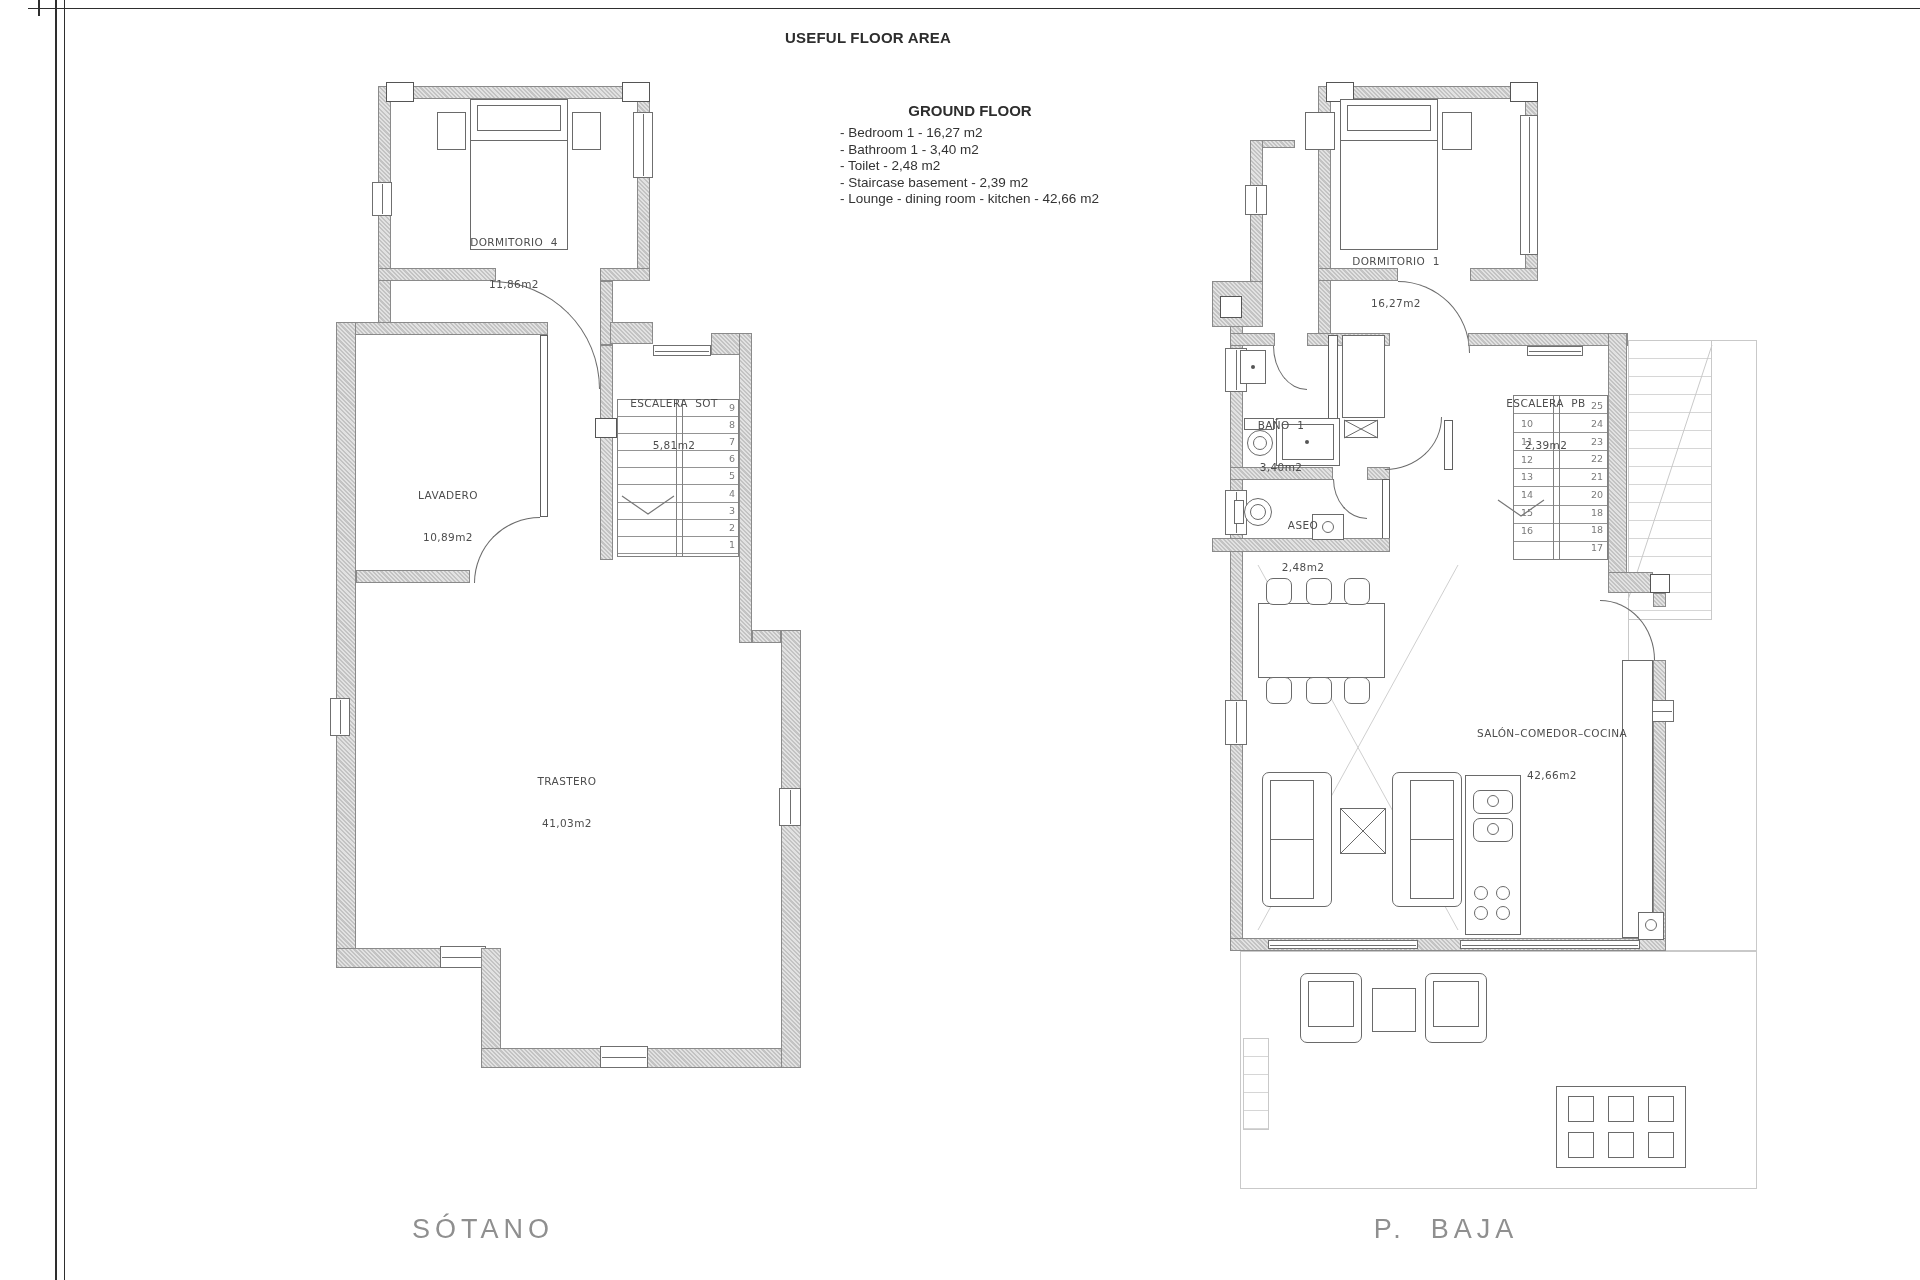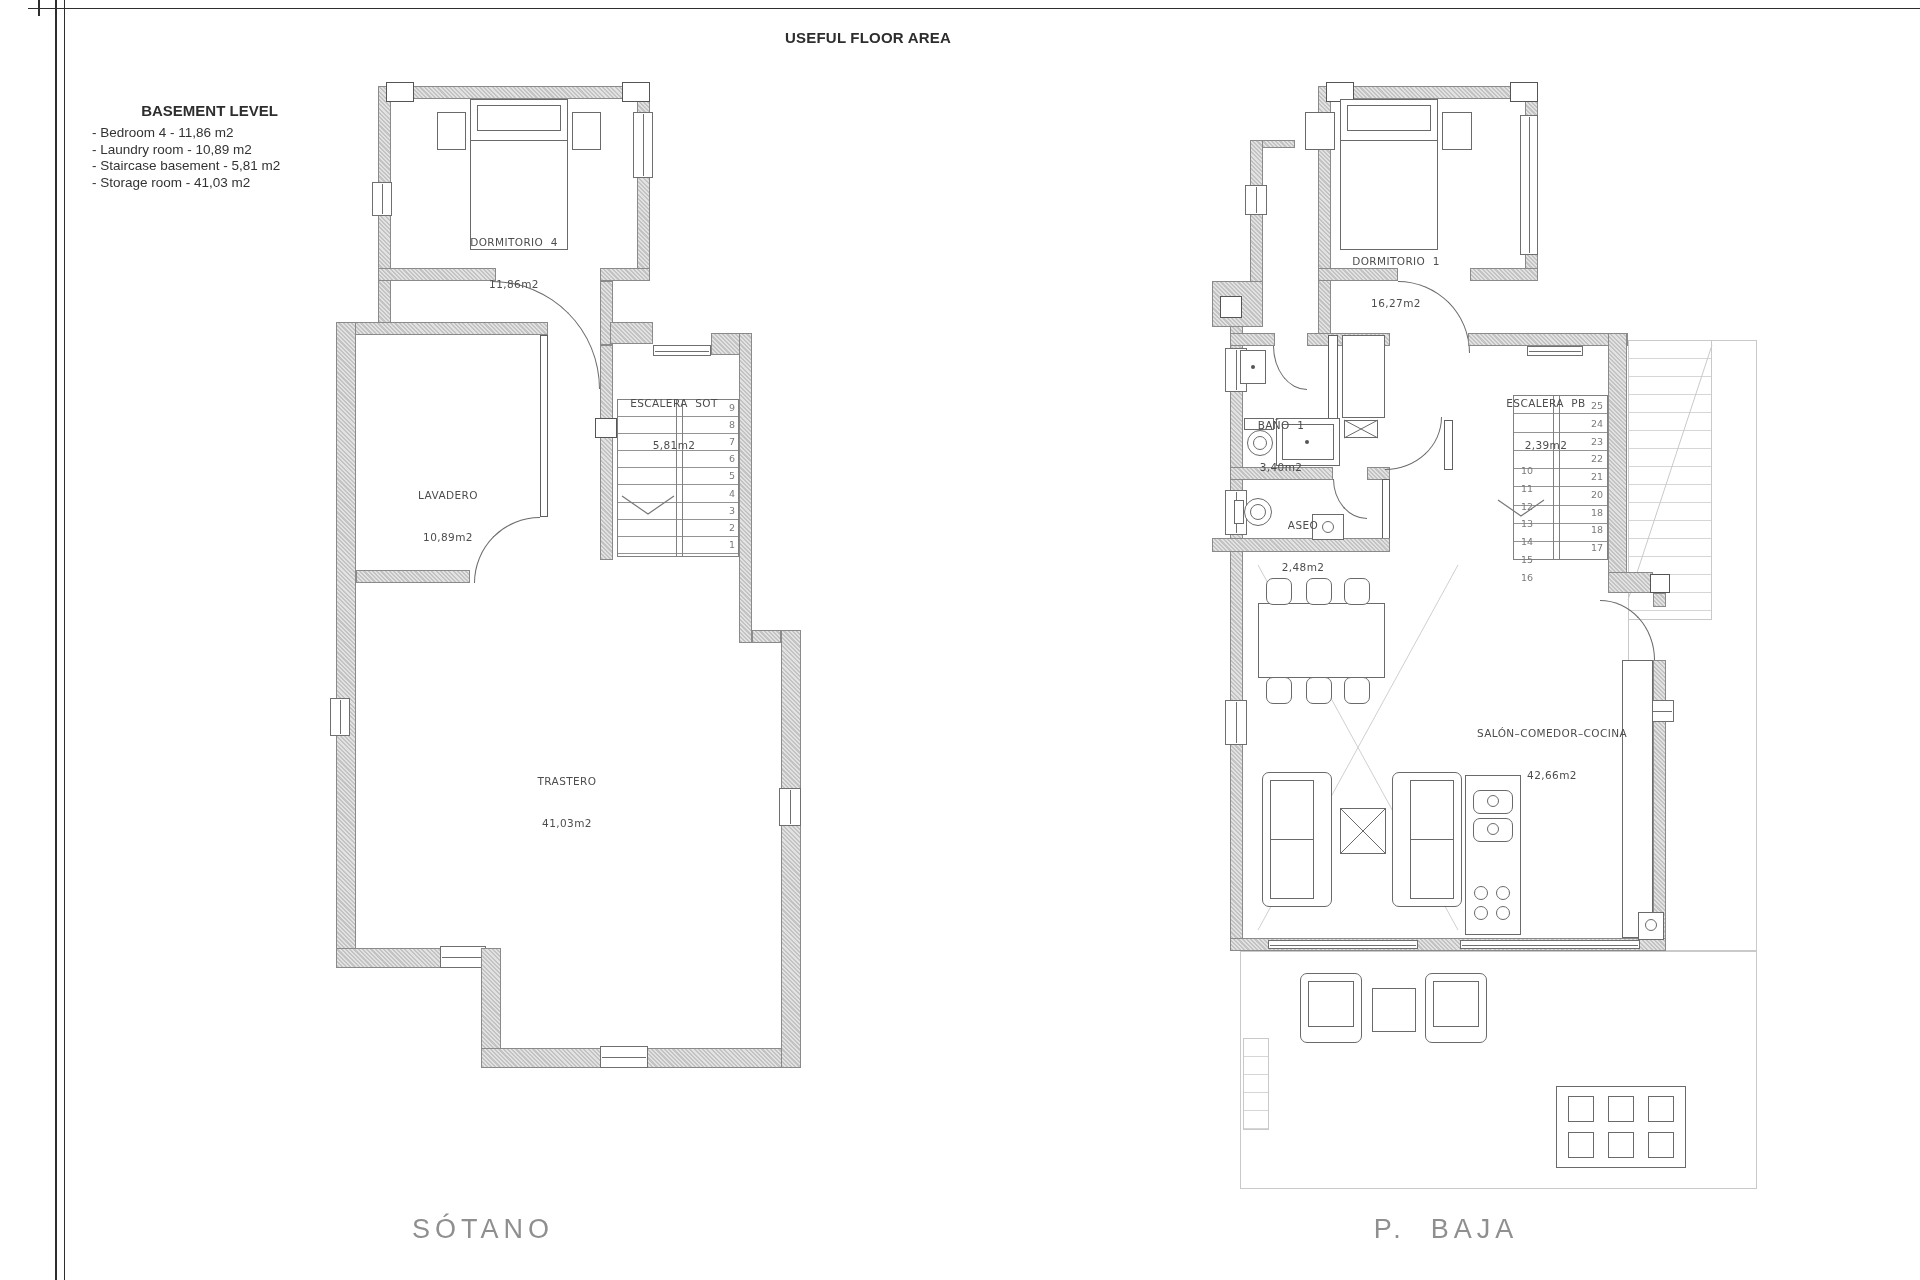--- a/index.html
+++ b/index.html
@@ -58,28 +58,29 @@
 <body>
 
 <div class="sheet">
 
   <div class="frame" style="left:55px;top:0;width:7px;height:1280px;border-left:2px solid #2e2e2e;border-right:1px solid #2e2e2e;"></div>
   <div class="frame" style="left:28px;top:8px;width:1892px;height:0;border-top:1px solid #2e2e2e;"></div>
   <div class="frame" style="left:38px;top:0;width:0;height:16px;border-left:2px solid #2e2e2e;"></div>
 
   <div class="title" style="left:868px;top:29px;">USEFUL FLOOR AREA</div>
 
-  <div class="legend" style="left:92px;top:102px;width:235px;">
-    <h3>BASEMENT LEVEL</h3>
-    <div>- Bedroom 4 - 11,86 m2</div>
-    <div>- Laundry room - 10,89 m2</div>
-    <div>- Staircase basement - 5,81 m2</div>
-    <div>- Storage room - 41,03 m2</div>
+
+  <div class="legend" style="left:840px;top:102px;width:260px;">
+    <h3>GROUND FLOOR</h3>
+    <div>- Bedroom 1 - 16,27 m2</div>
+    <div>- Bathroom 1 - 3,40 m2</div>
+    <div>- Toilet - 2,48 m2</div>
+    <div>- Staircase basement - 2,39 m2</div>
+    <div>- Lounge - dining room - kitchen - 42,66 m2</div>
   </div>
-
 
   <div>
 
     <div class="w" style="left:378px;top:86px;width:272px;height:13px;"></div>
     <div class="w" style="left:378px;top:86px;width:13px;height:249px;"></div>
     <div class="w" style="left:637px;top:86px;width:13px;height:195px;"></div>
     <div class="w" style="left:378px;top:268px;width:118px;height:13px;"></div>
     <div class="w" style="left:600px;top:268px;width:50px;height:13px;"></div>
     <div class="box" style="left:386px;top:82px;width:28px;height:20px;"></div>
     <div class="box" style="left:622px;top:82px;width:28px;height:20px;"></div>
@@ -219,21 +220,21 @@
     <div class="circ" style="left:1322px;top:521px;width:12px;height:12px;"></div>
 
     <div class="tw" style="left:1444px;top:420px;width:9px;height:50px;"></div>
     <div class="arc arc-br" style="left:1385px;top:417px;width:57px;height:53px;"></div>
 
     <div class="w" style="left:1468px;top:333px;width:160px;height:13px;"></div>
     <div class="win winh" style="left:1527px;top:346px;width:56px;height:10px;"></div>
     <div class="w" style="left:1608px;top:333px;width:19px;height:260px;"></div>
     <div class="stairs stairs-b" style="left:1513px;top:395px;width:95px;height:165px;"></div>
     <div class="rail" style="left:1553px;top:395px;width:7px;height:165px;"></div>
-    <div class="snumcol" style="left:1516px;top:395px;width:18px;height:165px;margin-top:47px;">
+    <div class="snumcol" style="left:1516px;top:395px;width:18px;height:165px;">
         <span class="snum" style="top: 23px;">10</span>
         <span class="snum" style="top: 40.8px;">11</span>
         <span class="snum" style="top: 58.6px;">12</span>
         <span class="snum" style="top: 76.4px;">13</span>
         <span class="snum" style="top: 94.2px;">14</span>
         <span class="snum" style="top: 112px;">15</span>
         <span class="snum" style="top: 129.8px;">16</span>
       </div>
     <div class="snumcol" style="left:1586px;top:395px;width:18px;height:165px;">
         <span class="snum" style="top: 5px;">25</span>

